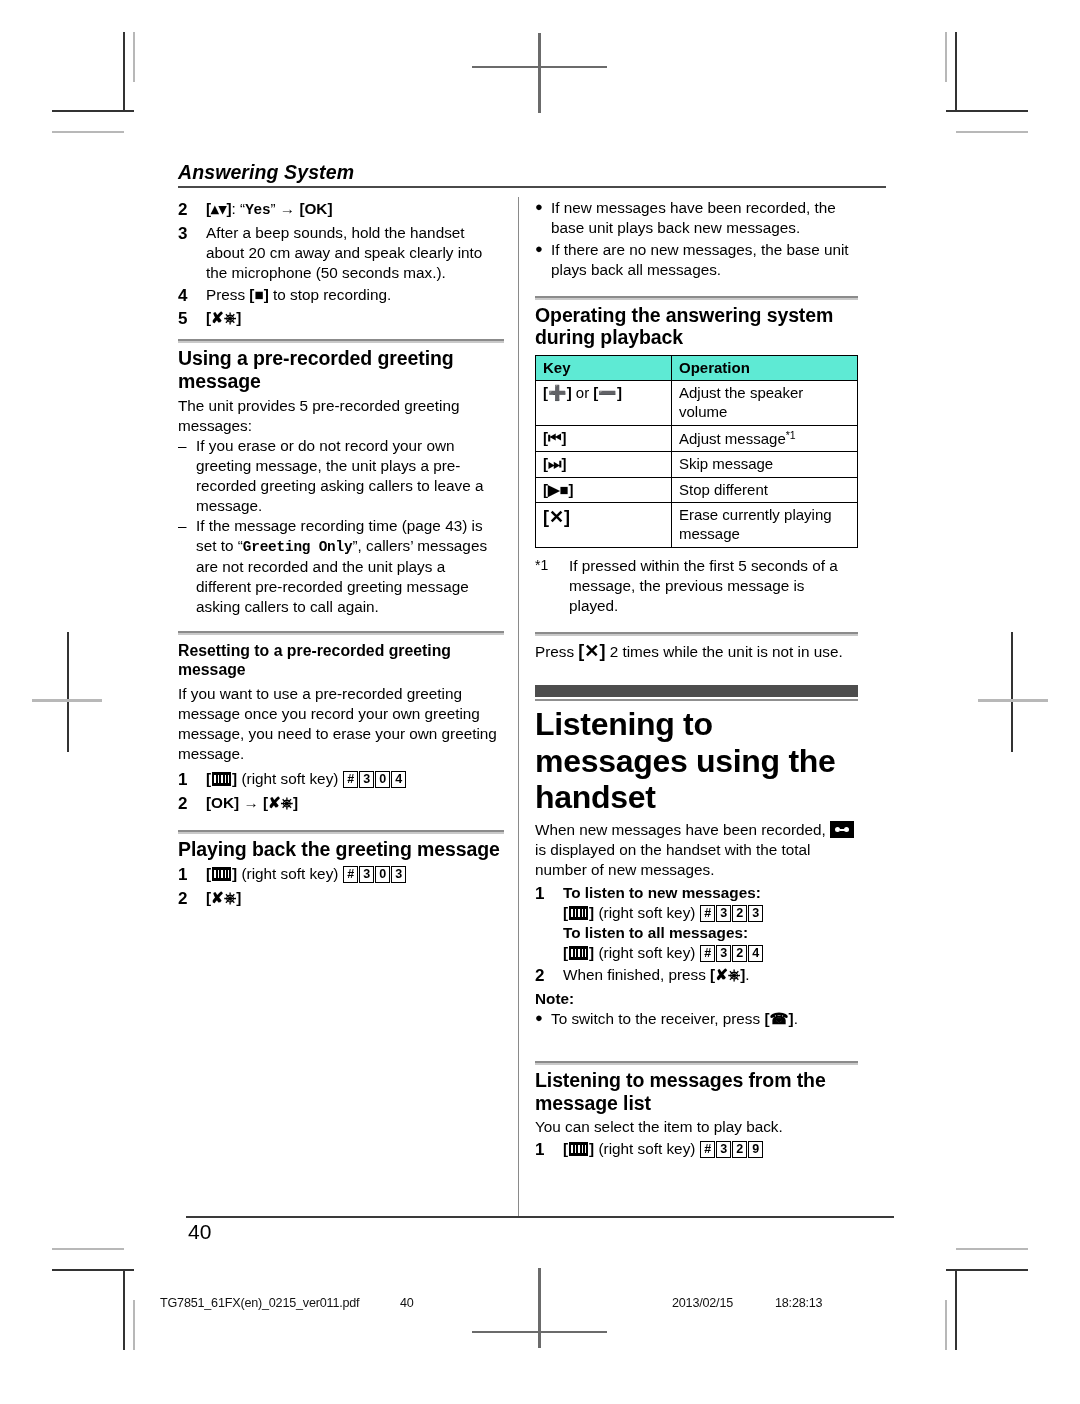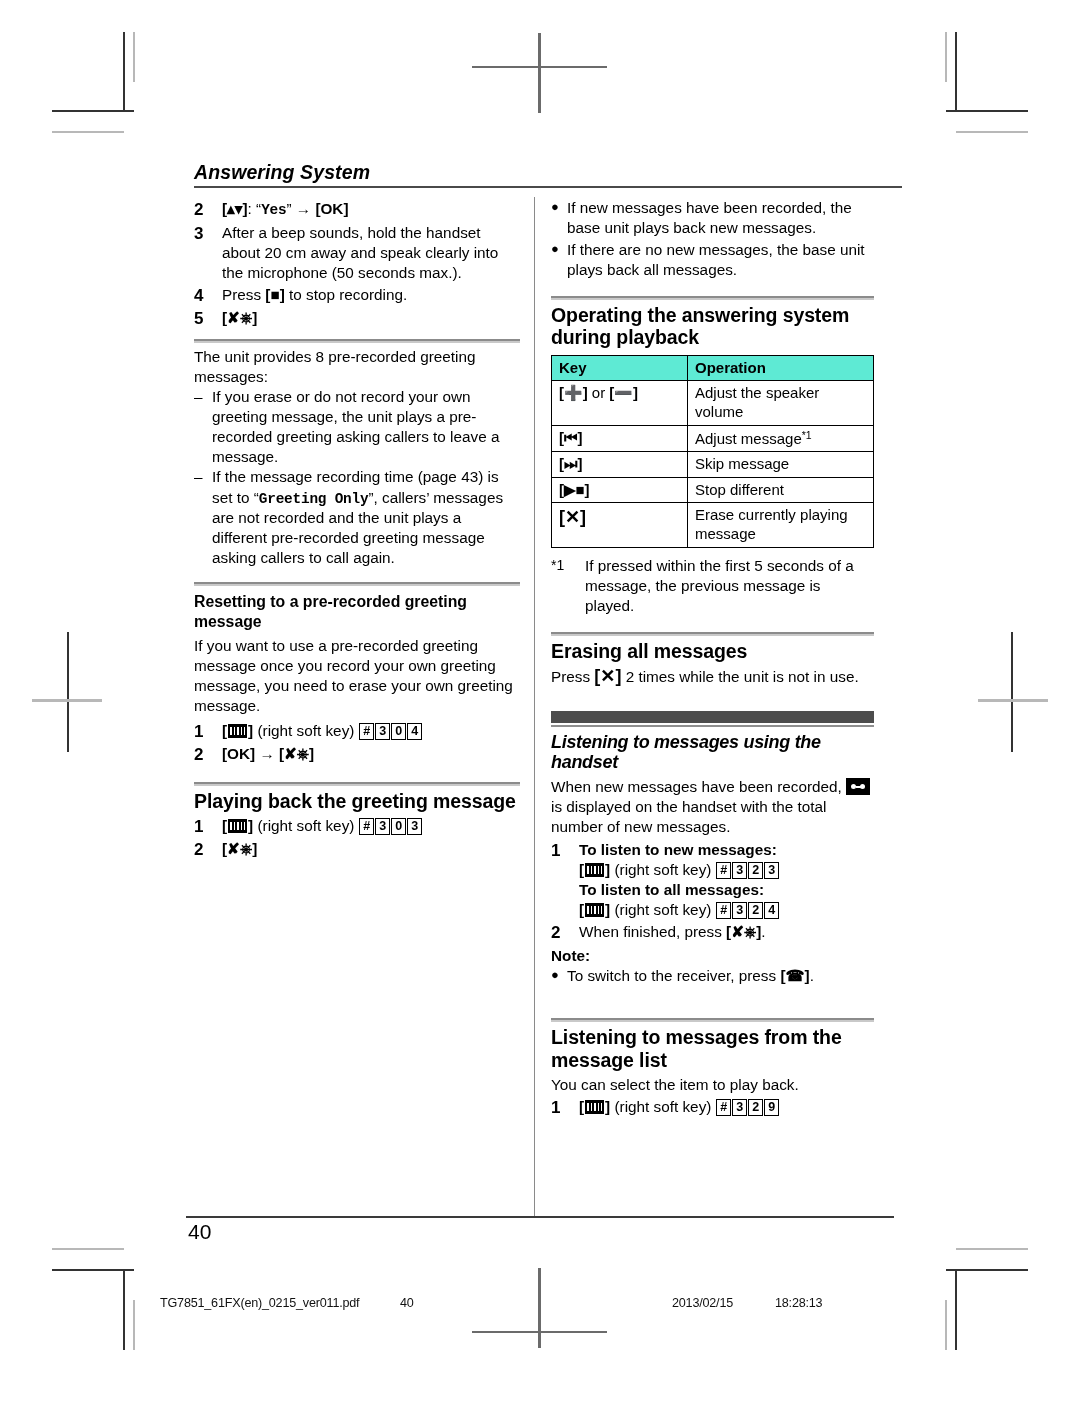--- a/index.html
+++ b/index.html
@@ -15,21 +15,21 @@
   .page { position:absolute; inset:0; }
 
   
   .mark { position:absolute; background:#6b6b6b; }
   .mark.light { background:#b8b8b8; }
   .mark.dark  { background:#333333; }
 
   
   #content {
     position:absolute;
-    left:194px; top:162px;
+    left:178px; top:162px;
     width:708px; height:1060px;
   }
 
   
   .runhead {
     font-size:19.5px;
     font-weight:bold;
     font-style:italic;
     letter-spacing:0.1px;
     line-height:1.1;
@@ -61,22 +61,22 @@
     margin:0 0 3px 0; letter-spacing:-0.1px;
   }
 
   
   .h1wrap { margin-top:16px; }
   .h1bar {
     height:12px; background:#4d4d4d; width:100%;
   }
   .h1bar2 { height:2px; background:#8f8f8f; width:100%; margin-top:2px; }
   h1.big {
-    font-size:18px; font-weight:bold; line-height:1.14;
-    margin:5px 0 4px 0; letter-spacing:-0.3px;font-style:italic;
+    font-size:32px; font-weight:bold; line-height:1.14;
+    margin:5px 0 4px 0; letter-spacing:-0.3px;
   }
 
   
   h3.sub {
     font-size:15.8px; font-weight:bold; line-height:1.22;
     margin:0 0 4px 0;
   }
 
   
   .steps { margin:2px 0 0 0; }
@@ -249,21 +249,22 @@
 
           <div class="step">
             <div class="num">5</div>
             <div class="body"><span class="key">[✘⎈]</span></div>
           </div>
 
         </div>
 
         <div class="h2wrap">
           <div class="h2rule"></div>
-          <div class="txt">The unit provides 8 pre-recorded greeting messages:</div>
+          <h2 class="sec">Using a pre-recorded greeting message</h2>
+          <div class="txt">The unit provides 5 pre-recorded greeting messages:</div>
 
           <div class="dash">
             <div class="dmark">–</div>
             <div class="body">If you erase or do not record your own greeting message, the unit plays a pre-recorded greeting asking callers to leave a message.</div>
           </div>
 
           <div class="dash">
             <div class="dmark">–</div>
             <div class="body"><span>If the message recording time (page 43) is set to “</span><span class="mono">Greeting Only</span><span>”, callers’ messages are not recorded and the unit plays a different pre-recorded greeting message asking callers to call again.</span></div>
           </div>
@@ -361,21 +362,20 @@
           </table>
 
           <div class="fnote">
             <div class="fm">*1</div>
             <div class="body">If pressed within the first 5 seconds of a message, the previous message is played.</div>
           </div>
         </div>
 
         <div class="h2wrap" style="margin-top:16px;">
           <div class="h2rule"></div>
-          <h2 class="sec">Erasing all messages</h2>
           <div class="txt">Press <span class="key" style="font-size:18px;">[✕]</span> 2 times while the unit is not in use.</div>
         </div>
 
         <div class="h1wrap" style="margin-top:22px;">
           <div class="h1bar"></div>
           <div class="h1bar2"></div>
           <h1 class="big">Listening to messages using the handset</h1>
           <div class="txt">
             <span>When new messages have been recorded,</span>
             <span class="cassette"><i></i></span>

